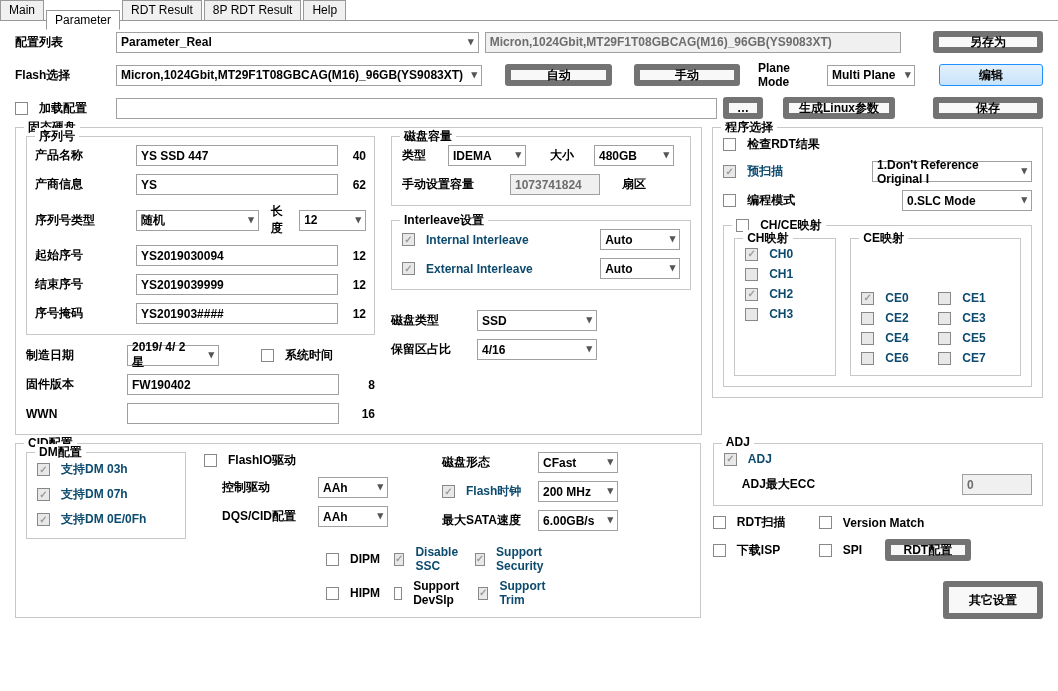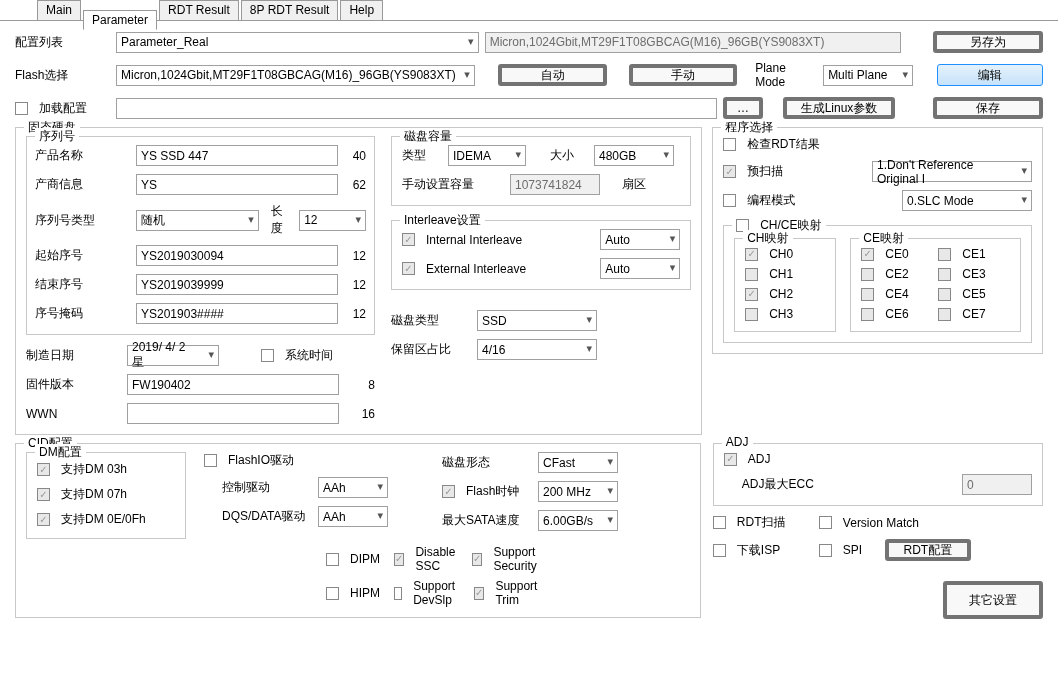--- a/index.html
+++ b/index.html
@@ -1,41 +1,41 @@
 <!DOCTYPE html>
 <html><head>
 <meta charset="utf-8">
 <style>
 * { box-sizing: border-box; margin: 0; padding: 0; }
 body { font-family: "Microsoft YaHei", "Segoe UI", Tahoma, sans-serif; font-size: 12px; background: #fff; color: #000; width: 1058px; }
-.tabs { display: flex; border-bottom: 1px solid #999; padding-left: 37px; }
+.tabs { display: flex; border-bottom: 1px solid #999; }
 .tab { border: 1px solid #999; border-bottom: none; padding: 2px 8px; margin-right: 2px; background: #f0f0f0; cursor: pointer; }
 .tab.active { background: #fff; position: relative; top: 10px; border-bottom: 1px solid #fff; }
-.content { padding: 10px 15px; }
+.content { padding: 10px 15px; font-weight: bold; }
 .row { display: flex; align-items: center; margin-bottom: 8px; gap: 6px; }
 .label { width: 95px; flex-shrink: 0; }
 .combo { height: 21px; border: 1px solid #a0a0a0; background: #fff; position: relative; display: flex; align-items: center; padding: 0 18px 0 4px; }
 .combo::after { content: "▾"; position: absolute; right: 4px; top: 2px; font-size: 11px; color: #555; }
 .input { height: 21px; border: 1px solid #a0a0a0; padding: 0 4px; display: flex; align-items: center; background: #fff; }
 .input.ro { background: #f0f0f0; color: #6d6d6d; }
-.btn { height: 22px; border: 4px solid #737373; background: #f8f8f8; display: inline-flex; align-items: center; justify-content: center; border-radius: 3px; cursor: pointer; }
+.btn { height: 22px; border: 6px solid #737373; background: #f8f8f8; display: inline-flex; align-items: center; justify-content: center; border-radius: 3px; cursor: pointer; }
 .btn.primary { border: 1px solid #1e90ff; background: linear-gradient(#e4f1fb, #c7e3fa); }
 .btn.wide { width: 110px; }
 .btn.xwide { width: 112px; }
 .checkbox { display: flex; align-items: center; gap: 11px; }
 .checkbox .box { width: 13px; height: 13px; border: 1px solid #888; display: flex; align-items: center; justify-content: center; font-size: 10px; line-height: 1; background:#fff;}
 .checkbox .box.disabled { background: #e8e8e8; color: #9a9a9a; }
 .checkbox .box.checked::before { content: "✓"; }
 .fieldset { border: 1px solid #c8c8c8; padding: 8px 10px 10px 10px; position: relative; margin-bottom: 8px; }
 .fieldset > .legend { position: absolute; top: -9px; left: 8px; background: #fff; padding: 0 4px; }
 .suffix { width: 22px; text-align: right; }
 .suffix-lg { width: 30px; text-align:right; }
-.grid-ce { display: grid; grid-template-columns: repeat(2, 65px); gap: 6px 12px; }
+.grid-ce { display: grid; grid-template-columns: repeat(2, 65px); gap: 6px 12px; margin-top: 44px; }
 .grid-ch { display: flex; flex-direction: column; gap: 6px; }
-.disabled-text { color: #000000; }
+.disabled-text { color: #0c4a6e; }
 </style>
 </head>
 <body>
 
 <div class="tabs">
   <div class="tab">Main</div>
   <div class="tab active">Parameter</div>
   <div class="tab">RDT Result</div>
   <div class="tab">8P RDT Result</div>
   <div class="tab">Help</div>
@@ -370,21 +370,21 @@
                 <span>FlashIO驱动</span>
               </div>
             </div>
           <div class="row" style="padding-left:18px">
               <span style="width:90px">控制驱动</span>
               <div class="combo" style="width:70px">
                 <span>AAh</span>
               </div>
             </div>
           <div class="row" style="padding-left:18px">
-              <span style="width:90px">DQS/DATA驱动</span>
+              <span style="width:90px">DQS/CID配置</span>
               <div class="combo" style="width:70px">
                 <span>AAh</span>
               </div>
             </div>
         </div>
 
         <div style="width:210px">
           <div class="row">
               <span style="width:90px">磁盘形态</span>
               <div class="combo" style="width:80px">

